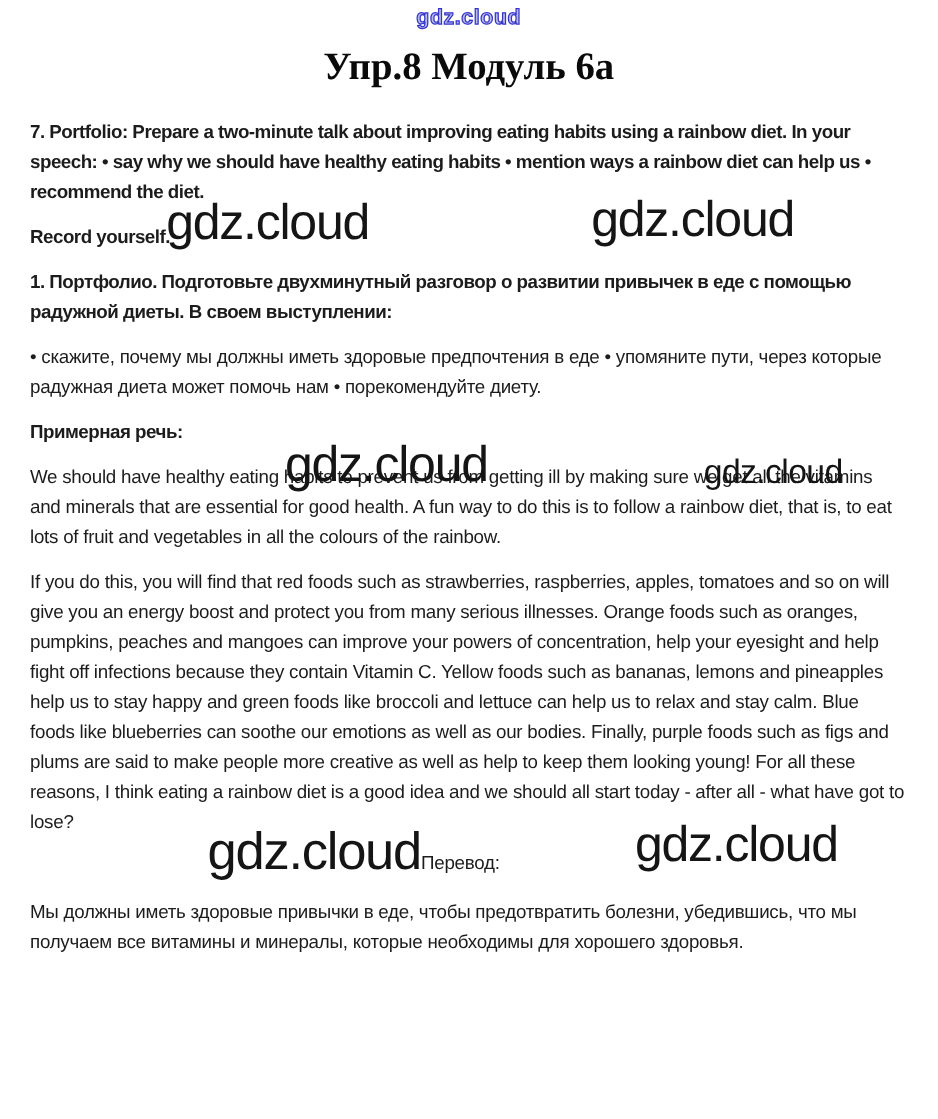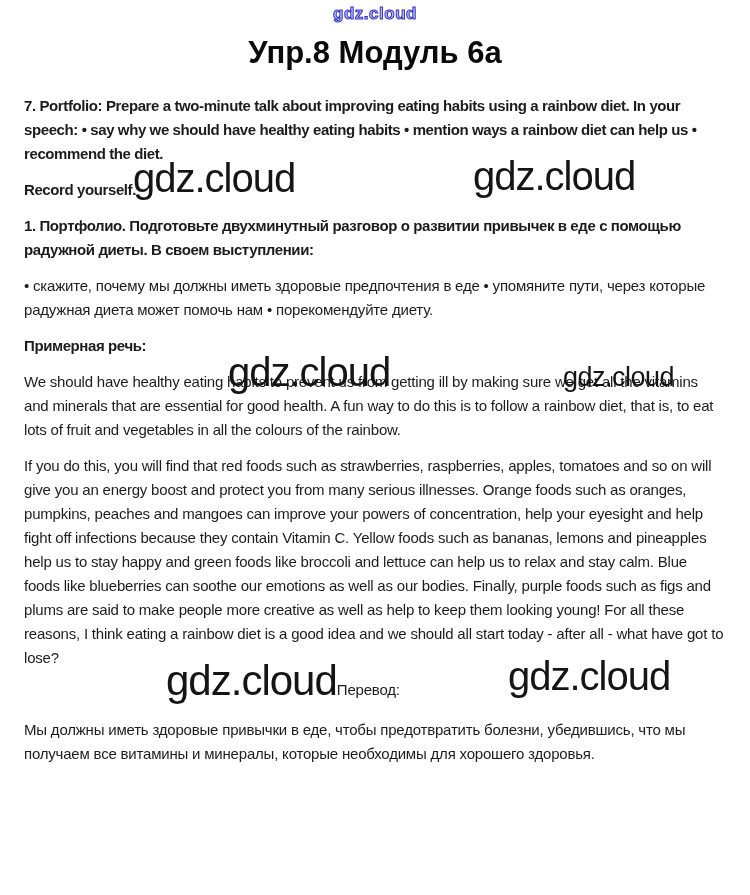--- a/index.html
+++ b/index.html
@@ -20,21 +20,21 @@
     text-align:center;
     font-size:17px;
     font-weight:700;
     letter-spacing:0.5px;
     color:#b9b9ec;
     -webkit-text-stroke:1px #3535c8;
   }
   .title{
     margin:34px 0 0 0;
     text-align:center;
-    font-family:Liberation Sans, sans-serif;
+    font-family:Liberation Serif, serif;
     font-weight:700;
     font-size:31px;
     line-height:38px;
     color:#0a0a0a;
   }
   .content{padding:0 24px;}
   .content p{
     margin:12px 0 0 0;
     font-size:15px;
     line-height:24px;

